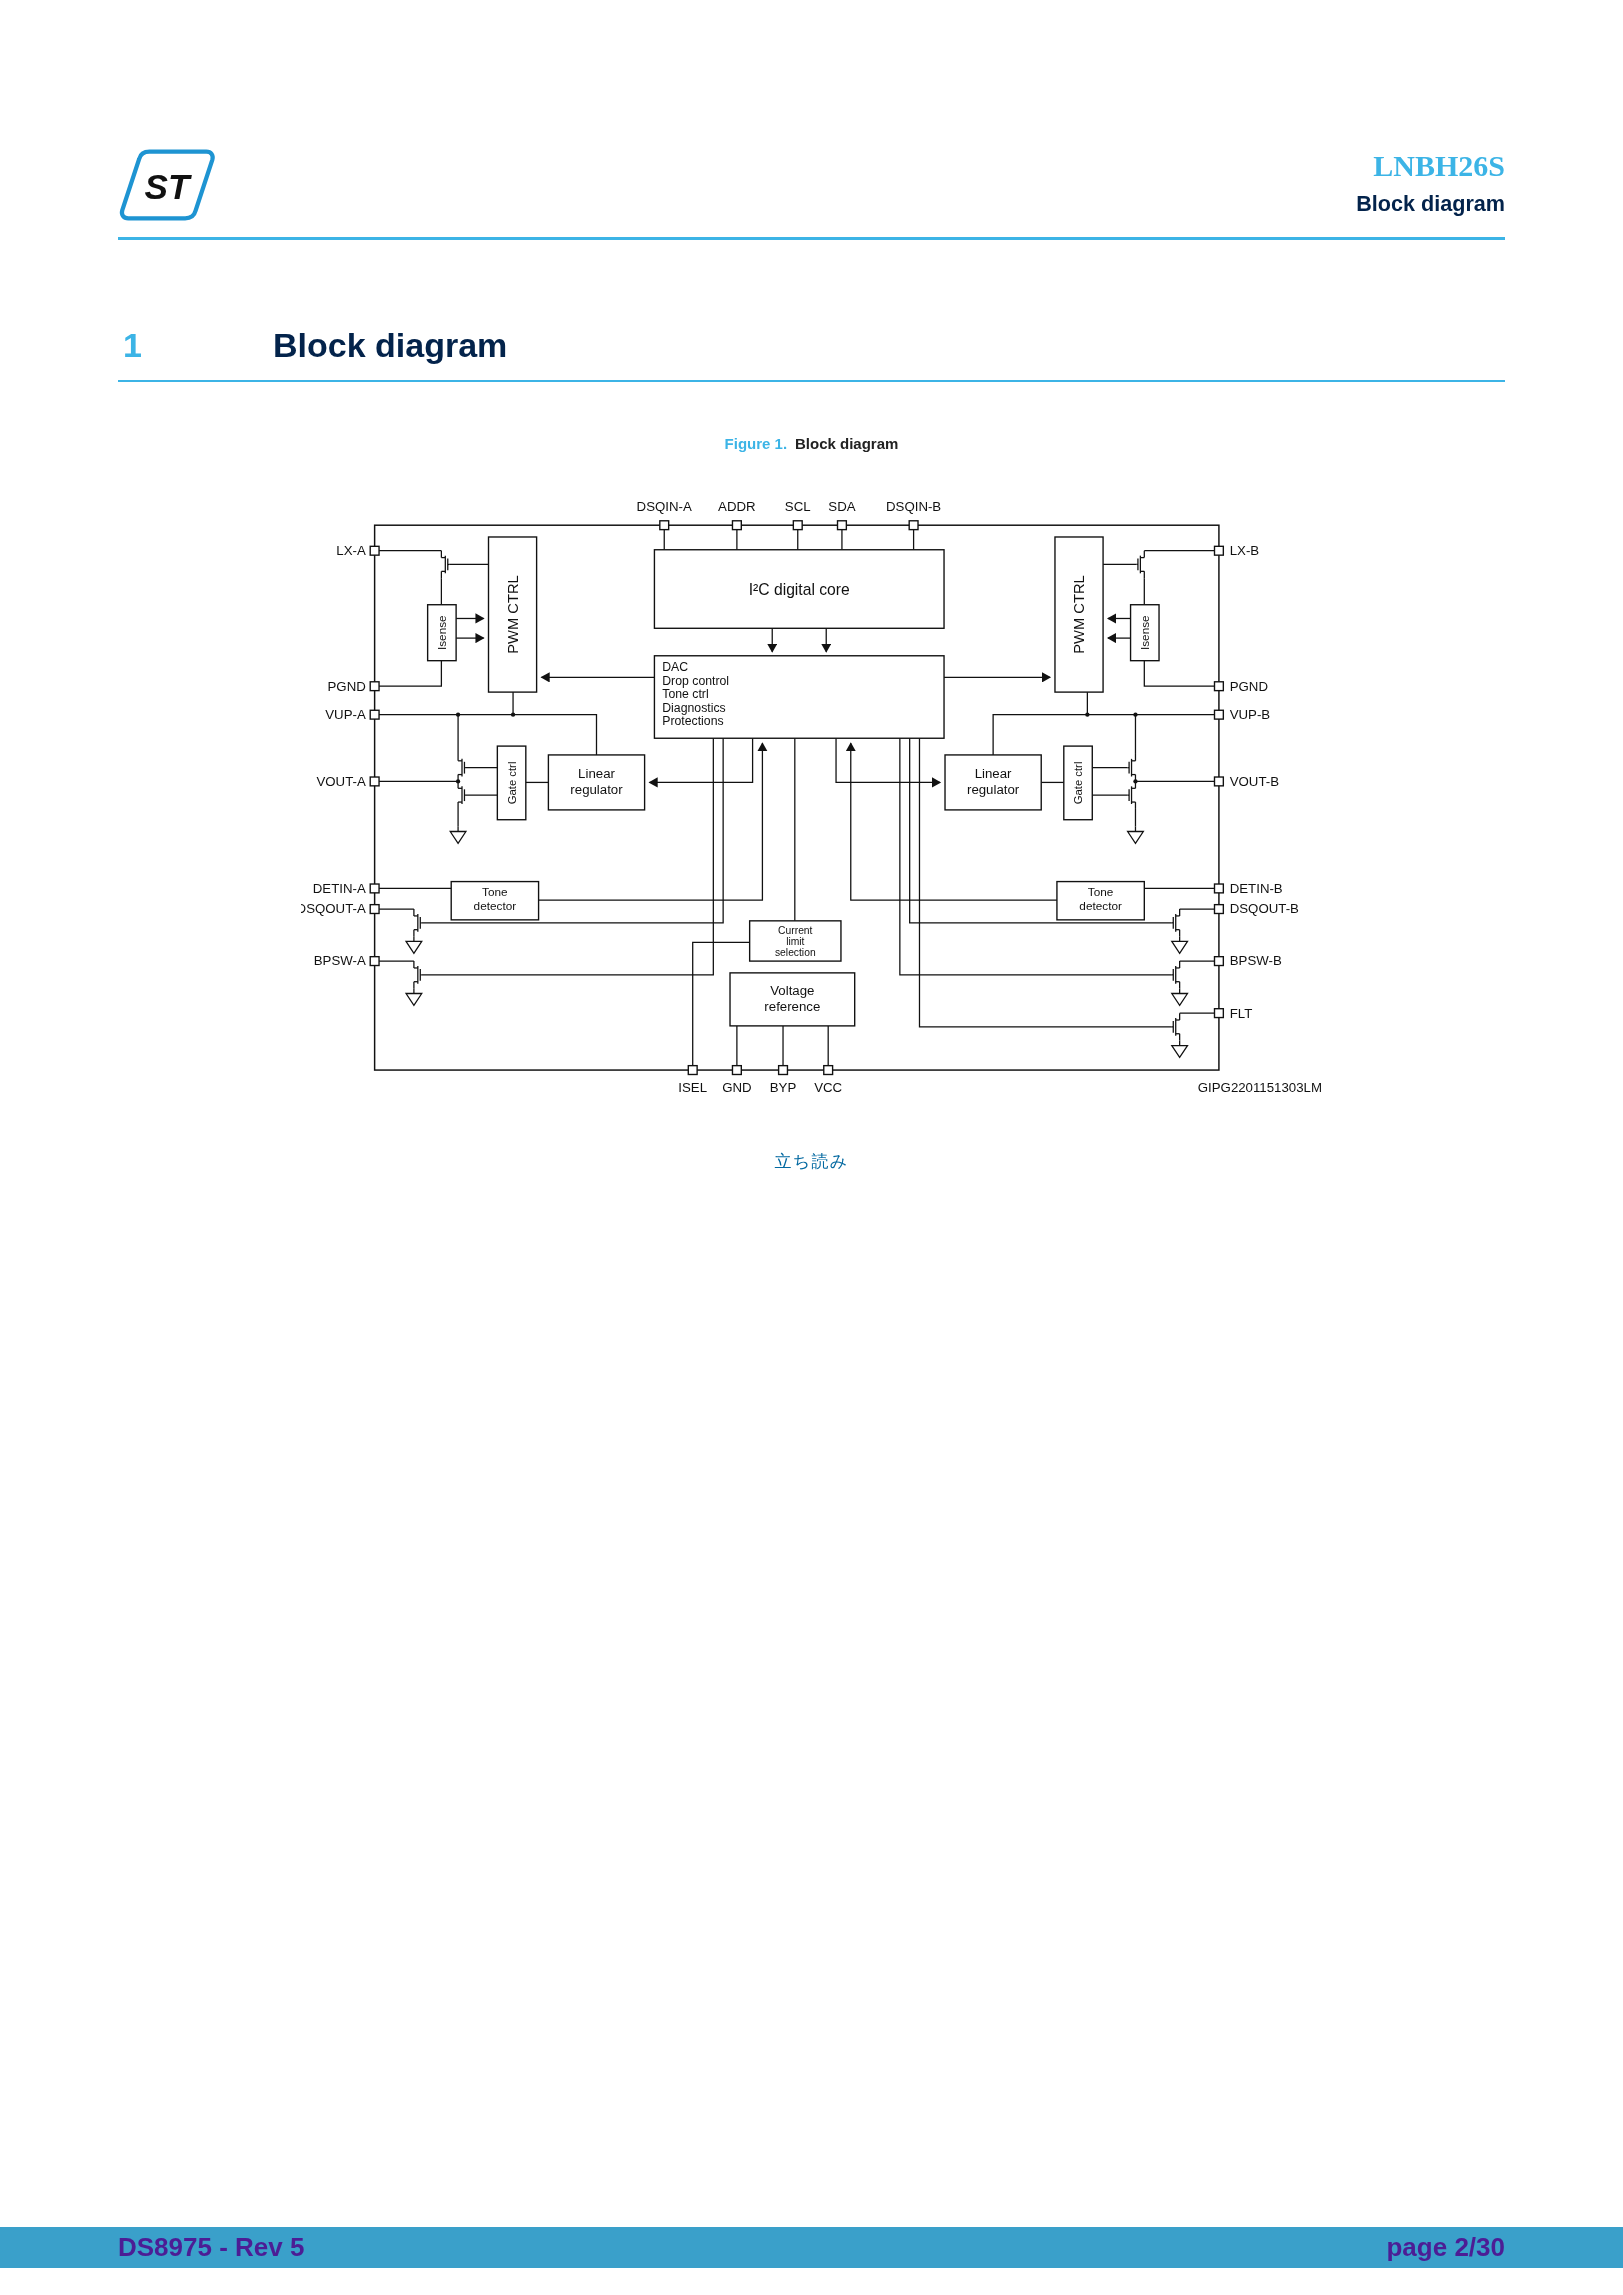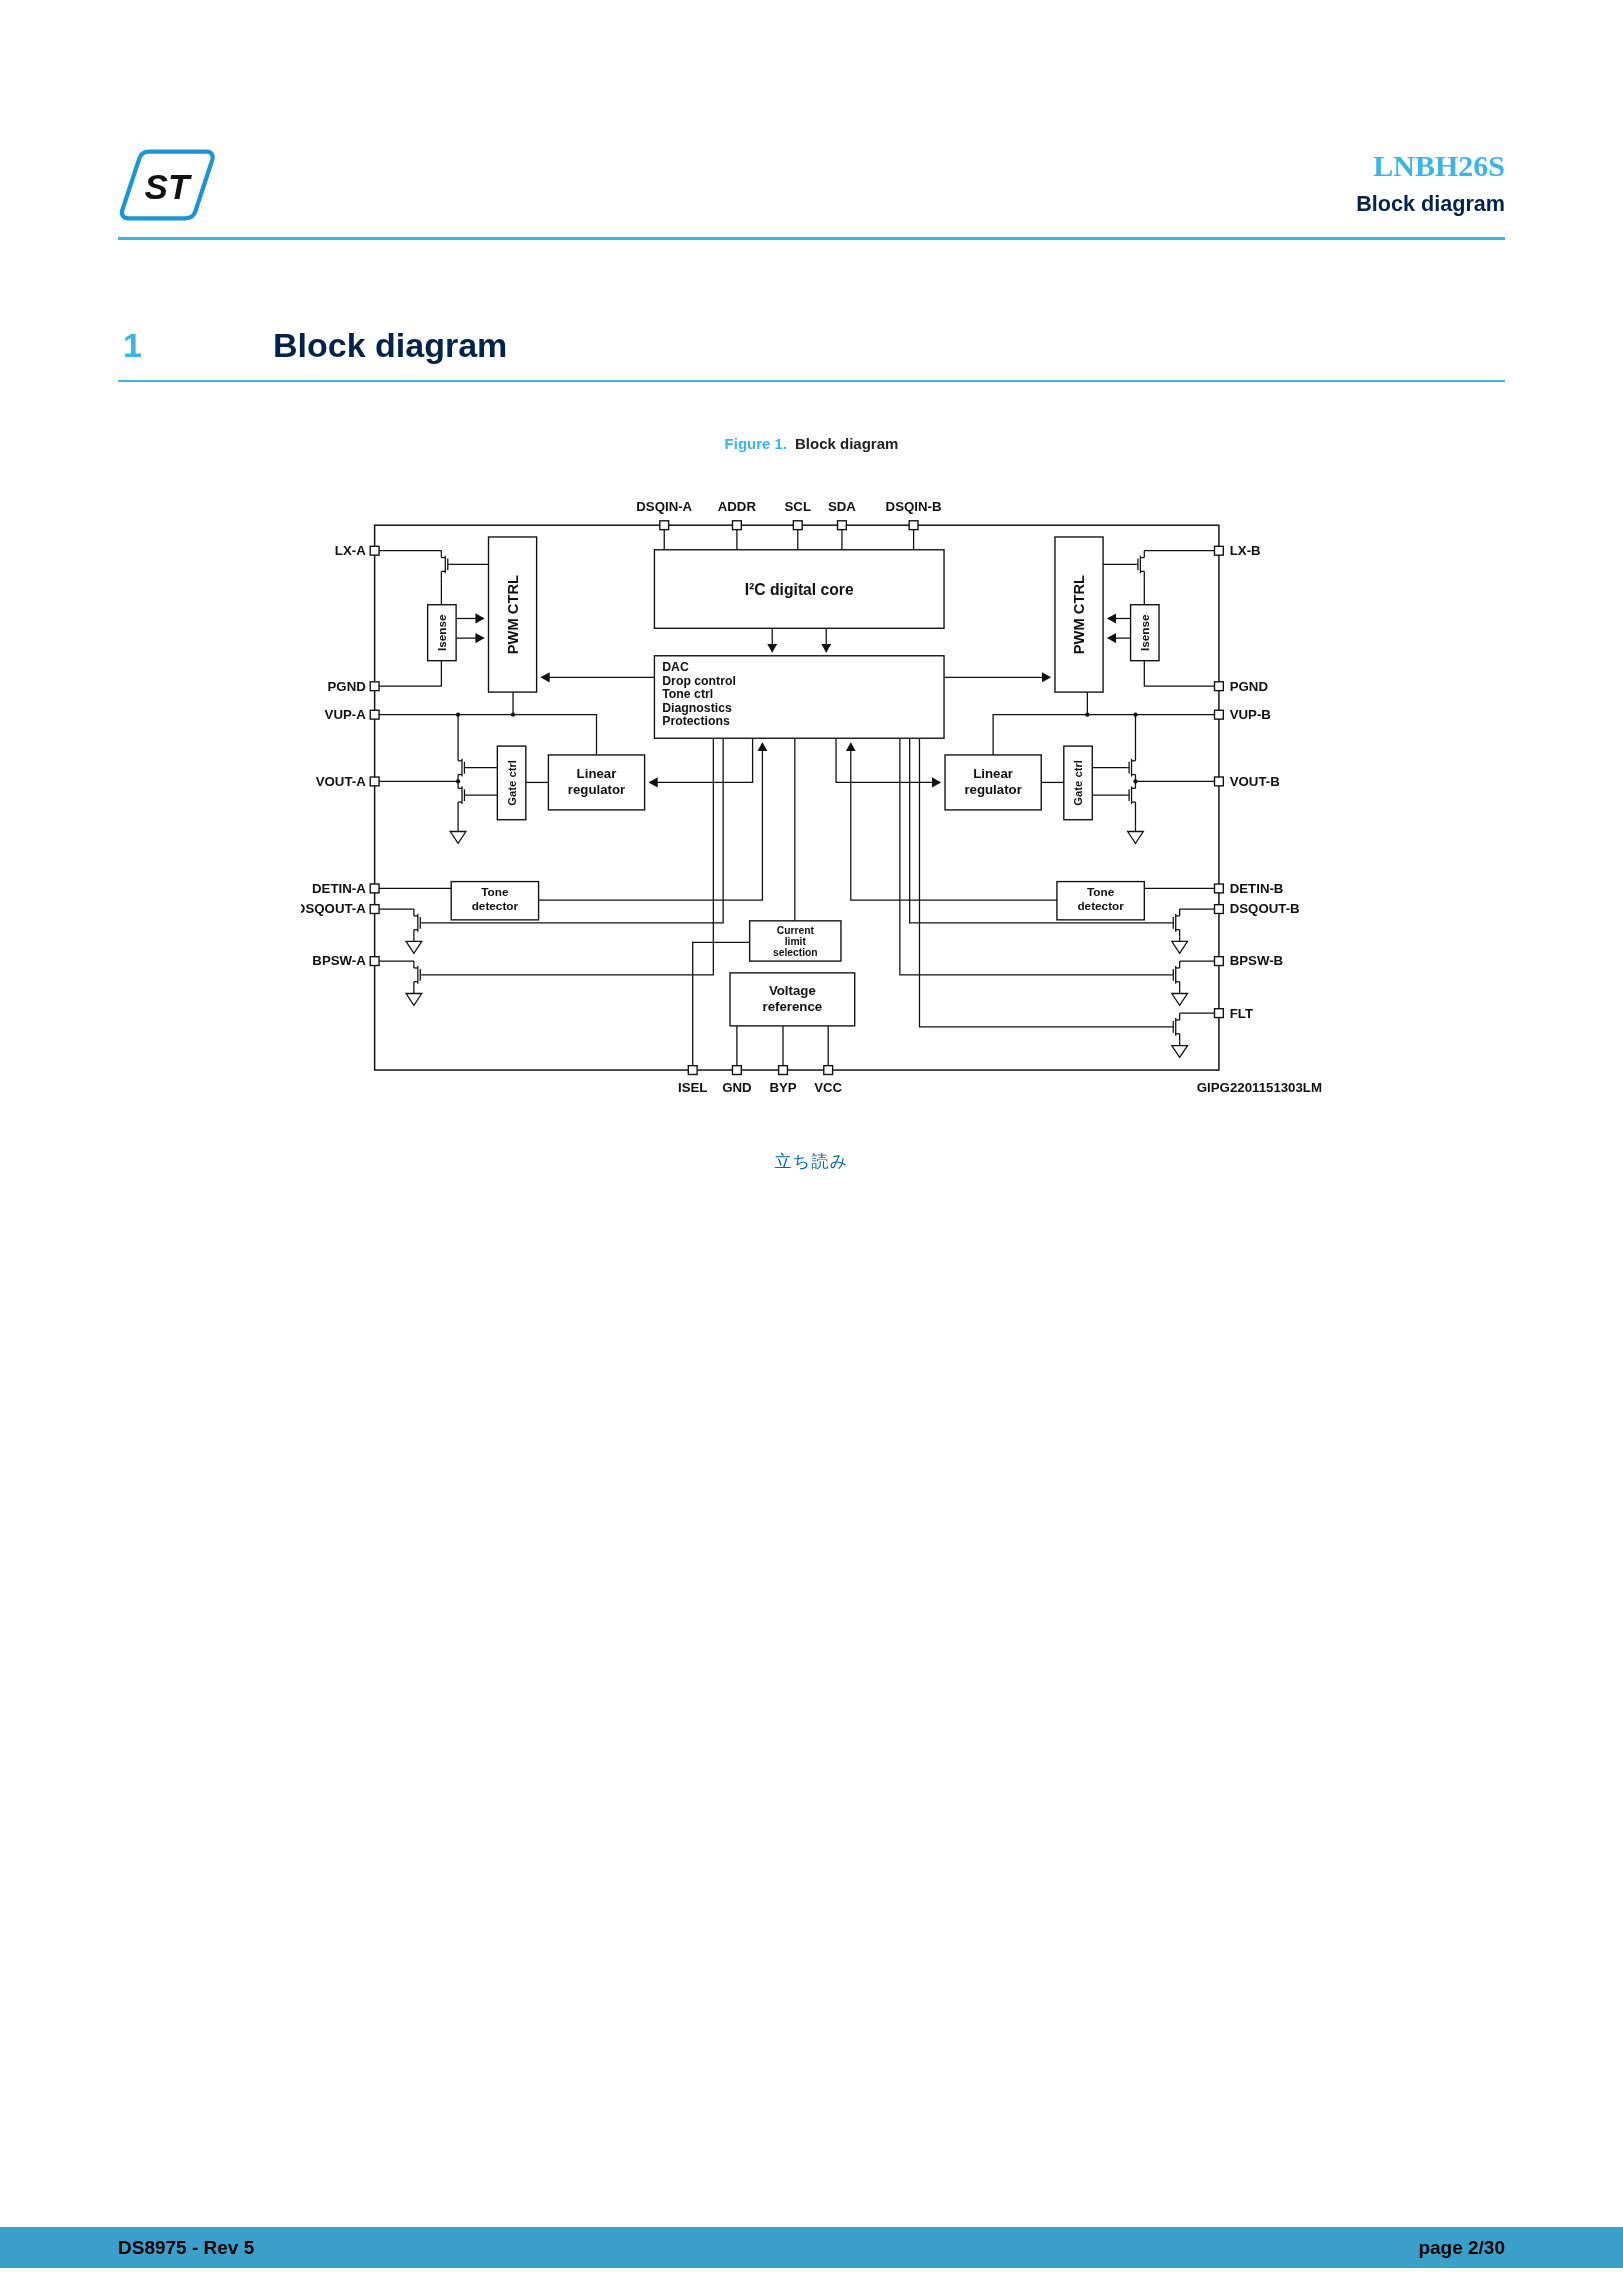--- a/index.html
+++ b/index.html
@@ -37,31 +37,31 @@
   .section-rule{
     position:absolute;left:118px;right:118px;top:380px;height:2px;background:#3cb4e6;
   }
   
   .figure-caption{
     position:absolute;left:0;right:0;top:435px;
     text-align:center;font-size:15px;font-weight:bold;color:#222222;
   }
   .fig-label{color:#3cb4e6;margin-right:7.9px;}
   .diagram-wrap{
-    position:absolute;left:301px;top:481px;width:1021px;height:648px;font-weight:bold;
+    position:absolute;left:301px;top:481px;width:1021px;height:648px;
   }
   svg text{font-family:"Liberation Sans", sans-serif;fill:#111111;}
   .watermark{
     position:absolute;left:50%;top:1150px;transform:translateX(-50%);
     font-size:17px;color:#0369a1;letter-spacing:1.3px;
   }
   
   .footer-band{
     position:absolute;left:0;right:0;bottom:27.5px;height:41px;
-    background:#3aa0ca;color:#000000;font-weight:bold;font-size:19px;
+    background:#3aa0ca;color:#4c1d95;font-weight:bold;font-size:26px;
   }
   .footer-left{position:absolute;left:118px;top:0;line-height:41px;}
   .footer-right{position:absolute;right:118px;top:0;line-height:41px;}
 </style>
 </head>
 <body>
 
 <div class="page">
 
   <svg class="logo" width="98" height="80" viewBox="0 0 162 122">

